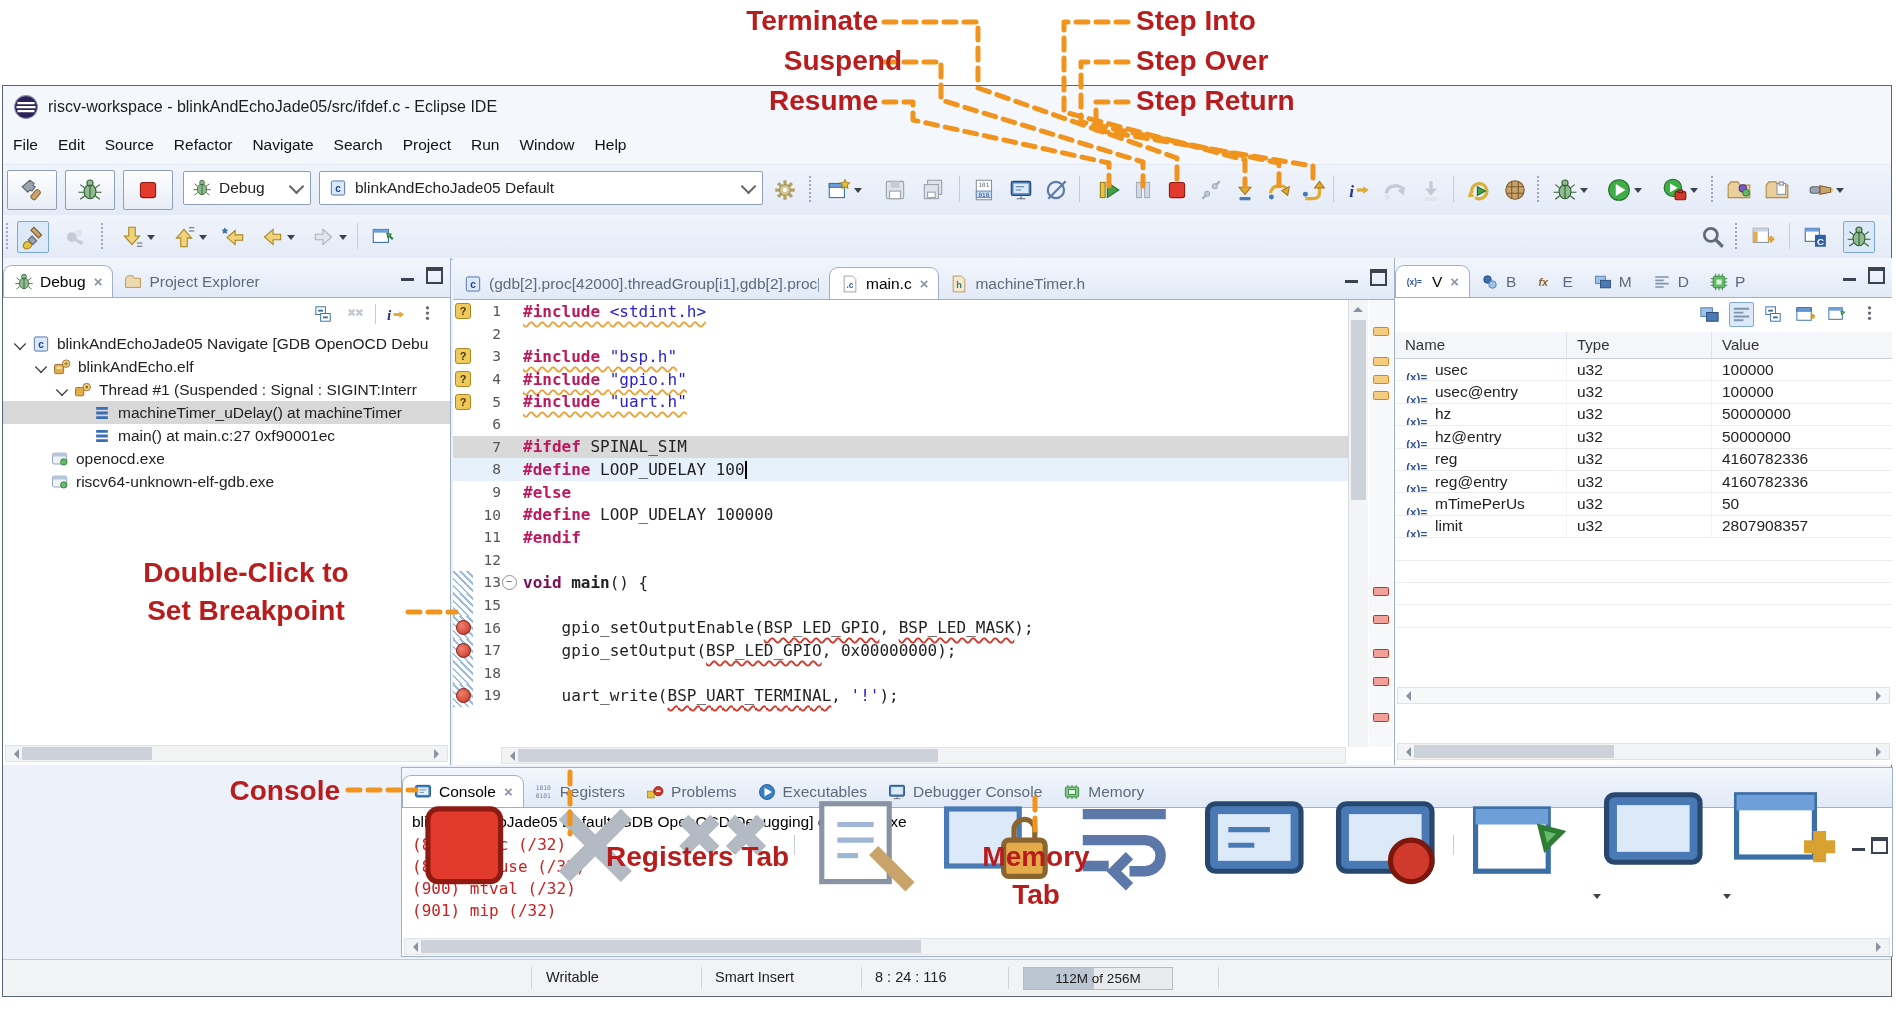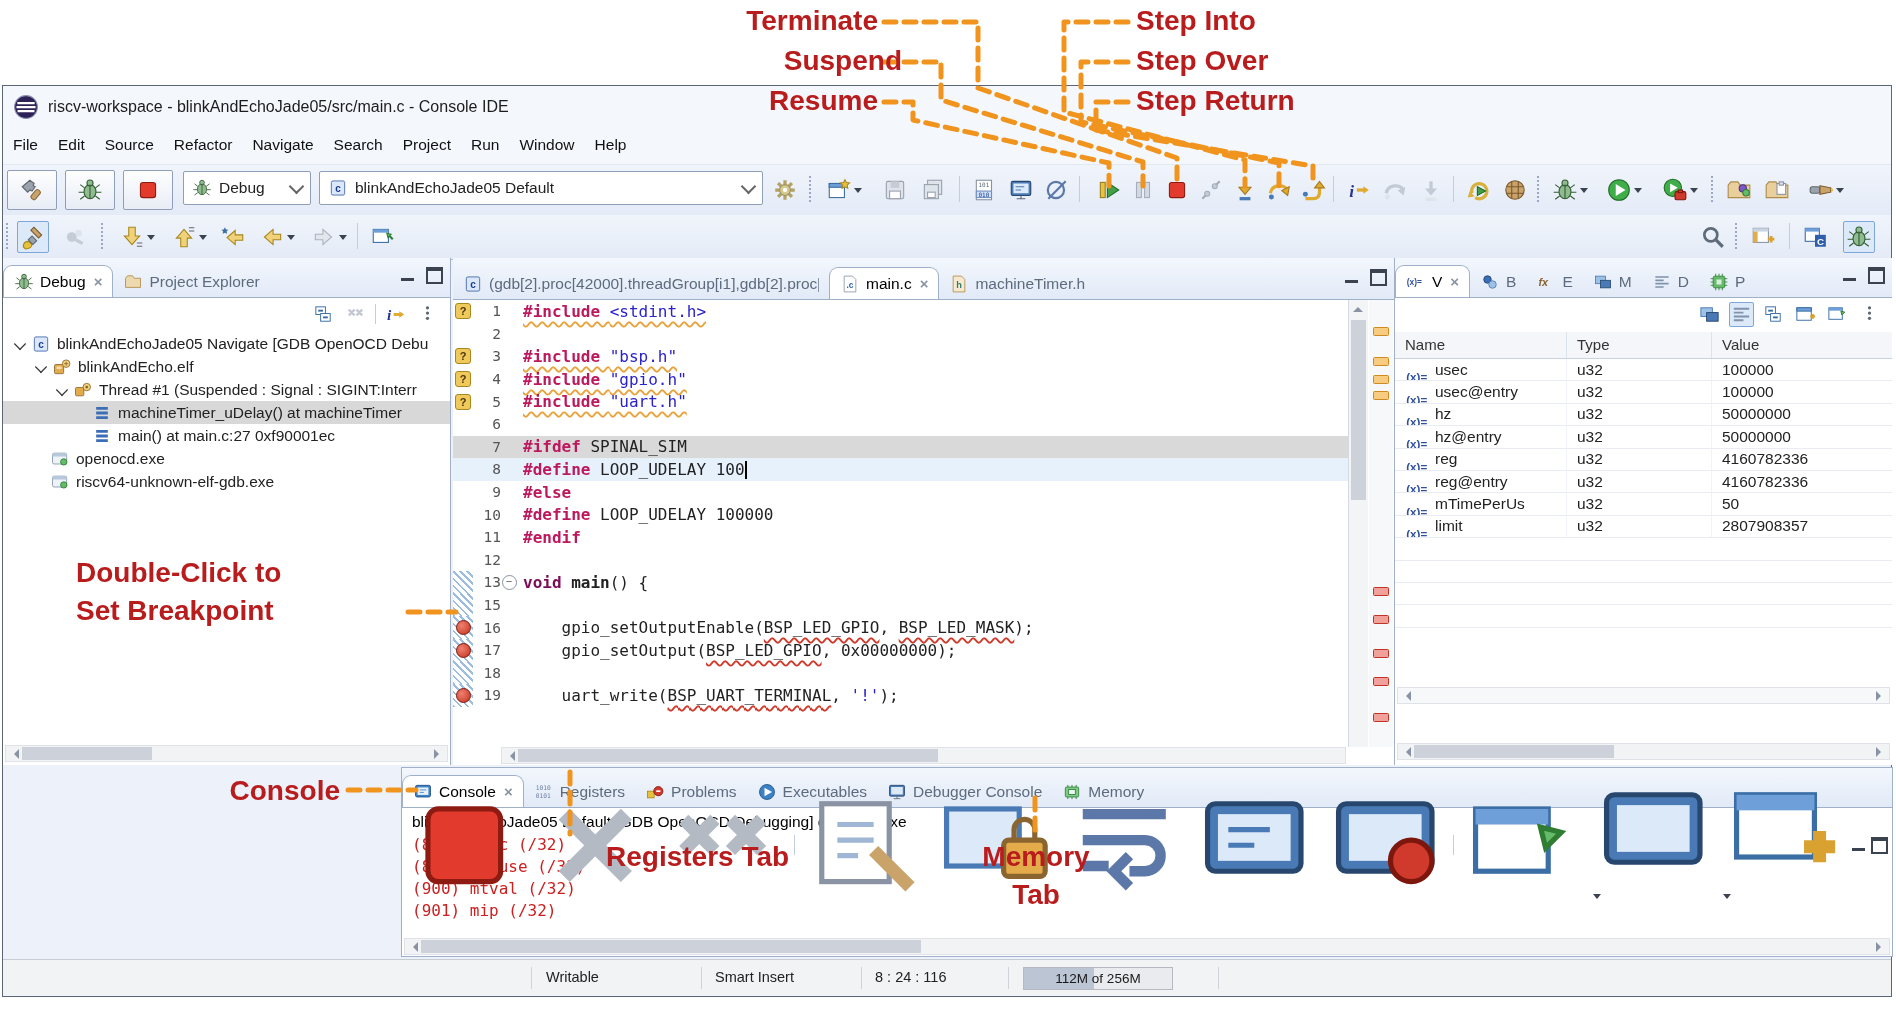--- a/index.html
+++ b/index.html
@@ -109,21 +109,21 @@
 
 <div id="window">
 
   <div id="titlebar">
     <span class="ic">
       <svg viewBox="0 0 24 24">
           <circle cx="12" cy="12" r="10.5" fill="#2c2255" stroke="#8a8fb0"></circle>
           <path d="M4 8.5 h16 M3.2 12.2 h17.6 M4.2 15.9 h15.6" stroke="#fff" stroke-width="2.1"></path>
         </svg>
     </span>
-    <span class="t">riscv-workspace - blinkAndEchoJade05/src/main.c - Console IDE</span>
+    <span class="t">riscv-workspace - blinkAndEchoJade05/src/ifdef.c - Eclipse IDE</span>
   </div>
 
   <div id="menubar"><span class="menu-item">File</span><span class="menu-item">Edit</span><span class="menu-item">Source</span><span class="menu-item">Refactor</span><span class="menu-item">Navigate</span><span class="menu-item">Search</span><span class="menu-item">Project</span><span class="menu-item">Run</span><span class="menu-item">Window</span><span class="menu-item">Help</span></div>
 
   <div id="toolbar1" class="tbar">
     <div class="sqbtn" style="left:4px">
         <span class="ic">
           <svg viewBox="0 0 24 24">
             <rect x="13" y="11" width="5" height="10" rx="2" fill="#caa36b" stroke="#8a6d3f" transform="rotate(40 15 16)"></rect>
             <path d="M3 9 L10 3 l4 3 -1 2 2 1 -3 4 -2 -1 -2 2 z" fill="#9aa3ad" stroke="#5f6770"></path>
@@ -1250,21 +1250,21 @@
     <span class="svline" style="left:1215px"></span>
   </div>
 </div>
 
 <div class="anno-label" style="left:700px;top:2px;width:178px;text-align:right">Terminate</div>
 <div class="anno-label" style="left:750px;top:42px;width:152px;text-align:right">Suspend</div>
 <div class="anno-label" style="left:737px;top:82px;width:141px;text-align:right">Resume</div>
 <div class="anno-label" style="left:1136px;top:2px">Step Into</div>
 <div class="anno-label" style="left:1136px;top:42px">Step Over</div>
 <div class="anno-label" style="left:1136px;top:82px">Step Return</div>
-<div class="anno-label" style="left:76px;top:554px;width:312px;">
+<div class="anno-label" style="left:90px;top:554px;width:312px;text-align:center">
   <div>Double-Click to</div>
   <div>Set Breakpoint</div>
 </div>
 <div class="anno-label" style="left:198px;top:772px;width:142px;text-align:right">Console</div>
 <div class="anno-label" style="left:606px;top:838px">Registers Tab</div>
 <div class="anno-label" style="left:952px;top:838px;width:168px;text-align:center">
   <div>Memory</div>
   <div>Tab</div>
 </div>
 

